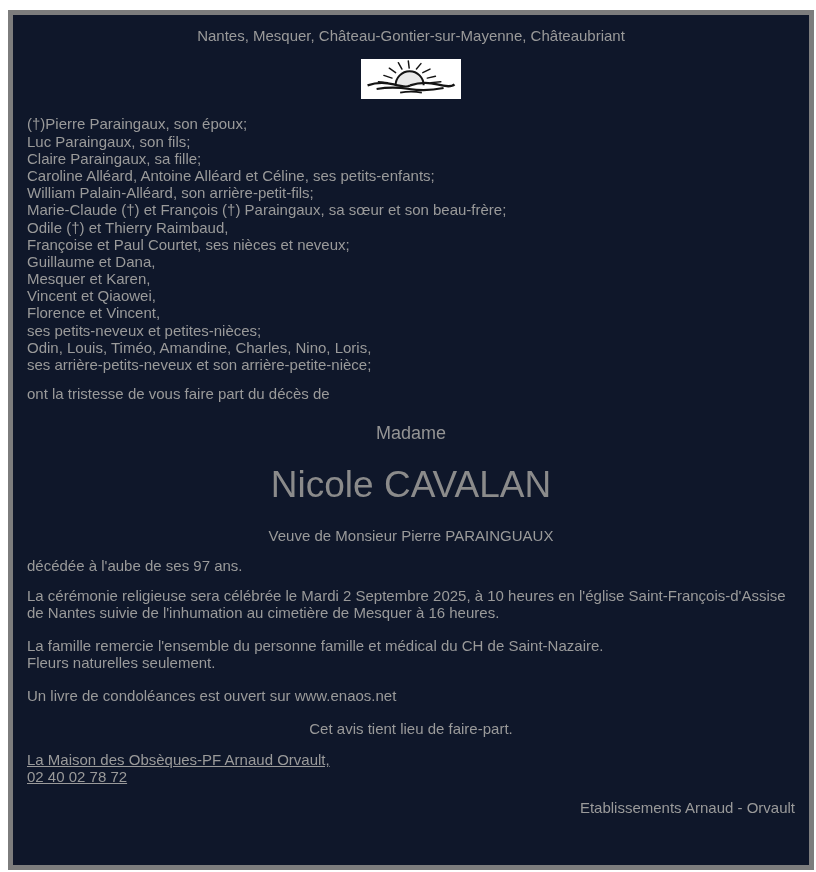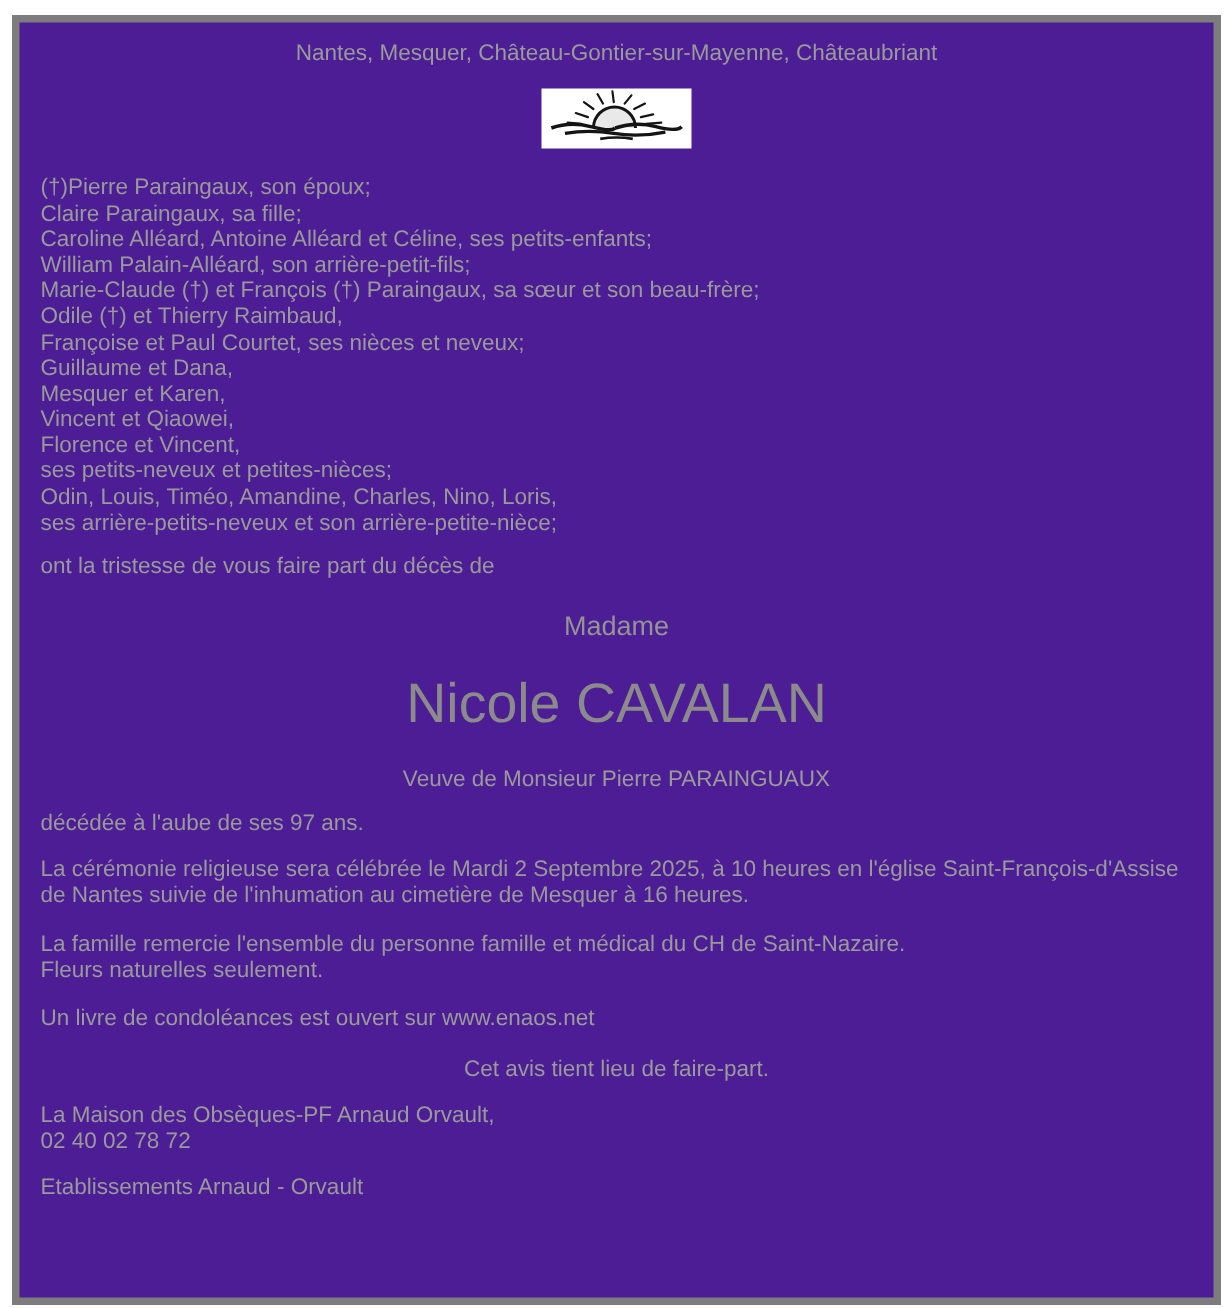--- a/index.html
+++ b/index.html
@@ -7,21 +7,21 @@
     width: 816px; height: 872px;
     background: #ffffff;
     font-family: "Liberation Sans", sans-serif;
     position: relative;
     overflow: hidden;
   }
   .page {
     position: absolute;
     left: 8px; top: 10px; right: 2px; bottom: 2px;
     border: 5px solid #7d7d7d;
-    background: #4c1d95;
+    background: #0f172a;
     box-sizing: border-box;
     padding: 12px 14px 0 14px;
     color: #9a9a9a;
     font-size: 15px;
     line-height: 17.2px;
     overflow: hidden;
   }
   .places-line { text-align: center; margin-bottom: 0; }
   .logo-wrap { text-align: center; margin-top: 15px; }
   .logo-box {
@@ -47,22 +47,22 @@
     line-height: 32px;
     color: #8b8b8b;
     font-weight: normal;
   }
   .widow-line { text-align: center; margin-top: 26px; }
   .death-line { margin-top: 12px; }
   .ceremony-par { margin-top: 13px; }
   .repose-block { margin-top: 16px; }
   .condolences-line { margin-top: 15px; }
   .fairepart-line { text-align: center; margin-top: 16px; }
-  .funeral-home { margin-top: 14px; }
-  .establishment-line { text-align: left; margin-top: 14px; }
+  .funeral-home { margin-top: 14px; text-decoration: underline; }
+  .establishment-line { text-align: right; margin-top: 14px; }
 </style>
 </head>
 <body>
 
 <div class="page">
 
   <div class="places-line">Nantes, Mesquer, Château-Gontier-sur-Mayenne, Châteaubriant</div>
 
   <div class="logo-wrap">
     <span class="logo-box">
@@ -82,20 +82,21 @@
         <path d="M2 28 Q 16 23, 31 27 T 49 28" fill="none" stroke="#141414" stroke-width="2.6"></path>
         <path d="M49 28 Q 64 23, 79 27 T 98 27" fill="none" stroke="#141414" stroke-width="2.6"></path>
         <path d="M12 32 Q 30 29, 48 32 T 86 31" fill="none" stroke="#141414" stroke-width="2.4"></path>
         <path d="M38 36 Q 50 34, 62 36" fill="none" stroke="#141414" stroke-width="2"></path>
       </svg>
     </span>
   </div>
 
   <div class="family-list">
     <div class="family-line">(†)Pierre Paraingaux, son époux;</div>
+    <div class="family-line">Luc Paraingaux, son fils;</div>
     <div class="family-line">Claire Paraingaux, sa fille;</div>
     <div class="family-line">Caroline Alléard, Antoine Alléard et Céline, ses petits-enfants;</div>
     <div class="family-line">William Palain-Alléard, son arrière-petit-fils;</div>
     <div class="family-line">Marie-Claude (†) et François (†) Paraingaux, sa sœur et son beau-frère;</div>
     <div class="family-line">Odile (†) et Thierry Raimbaud,</div>
     <div class="family-line">Françoise et Paul Courtet, ses nièces et neveux;</div>
     <div class="family-line">Guillaume et Dana,</div>
     <div class="family-line">Mesquer et Karen,</div>
     <div class="family-line">Vincent et Qiaowei,</div>
     <div class="family-line">Florence et Vincent,</div>

